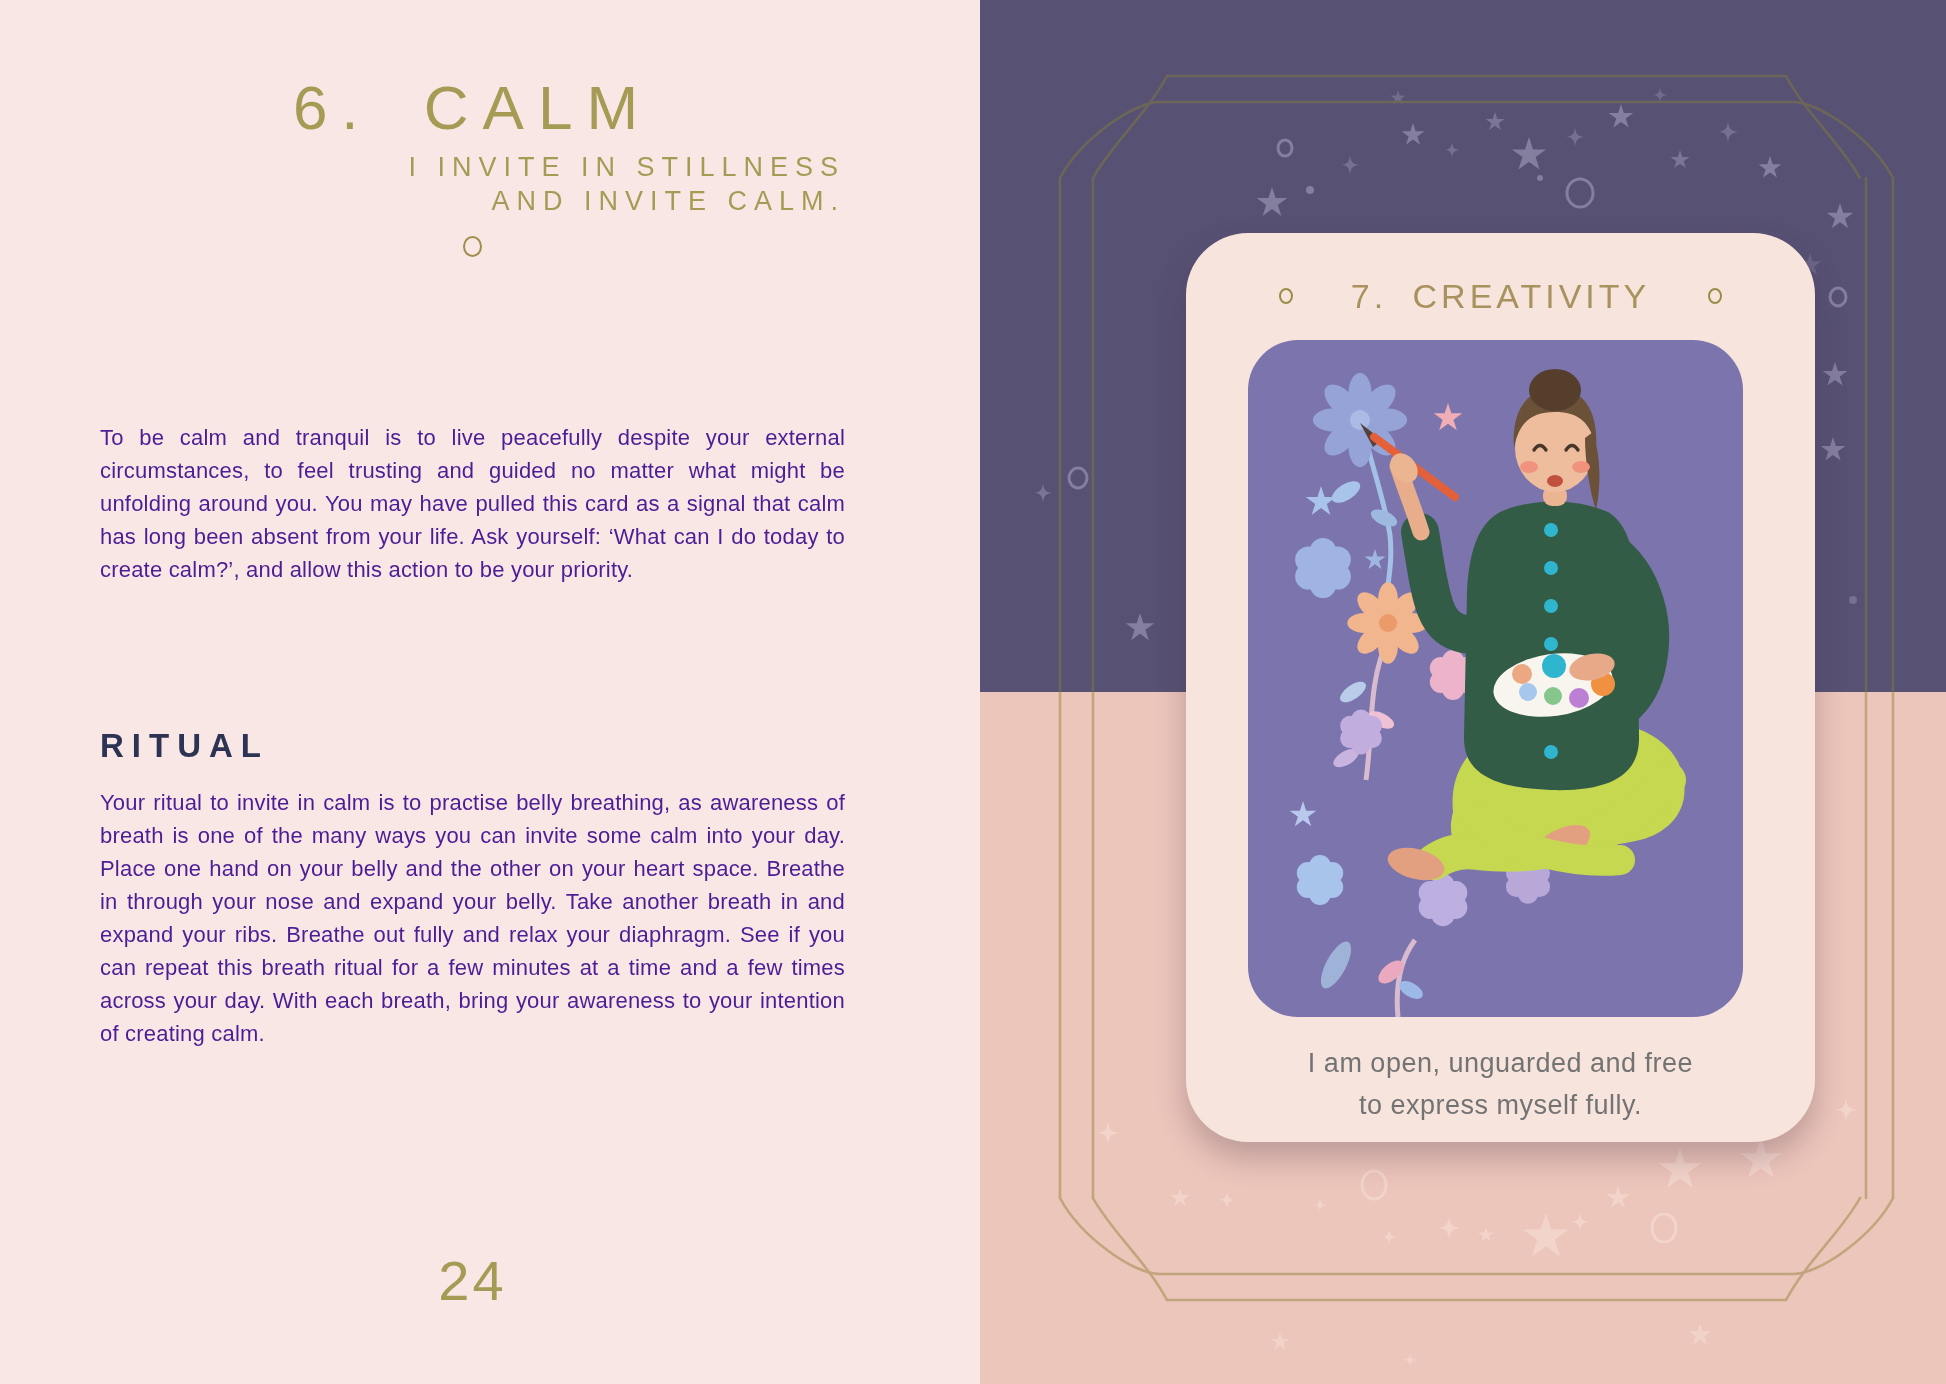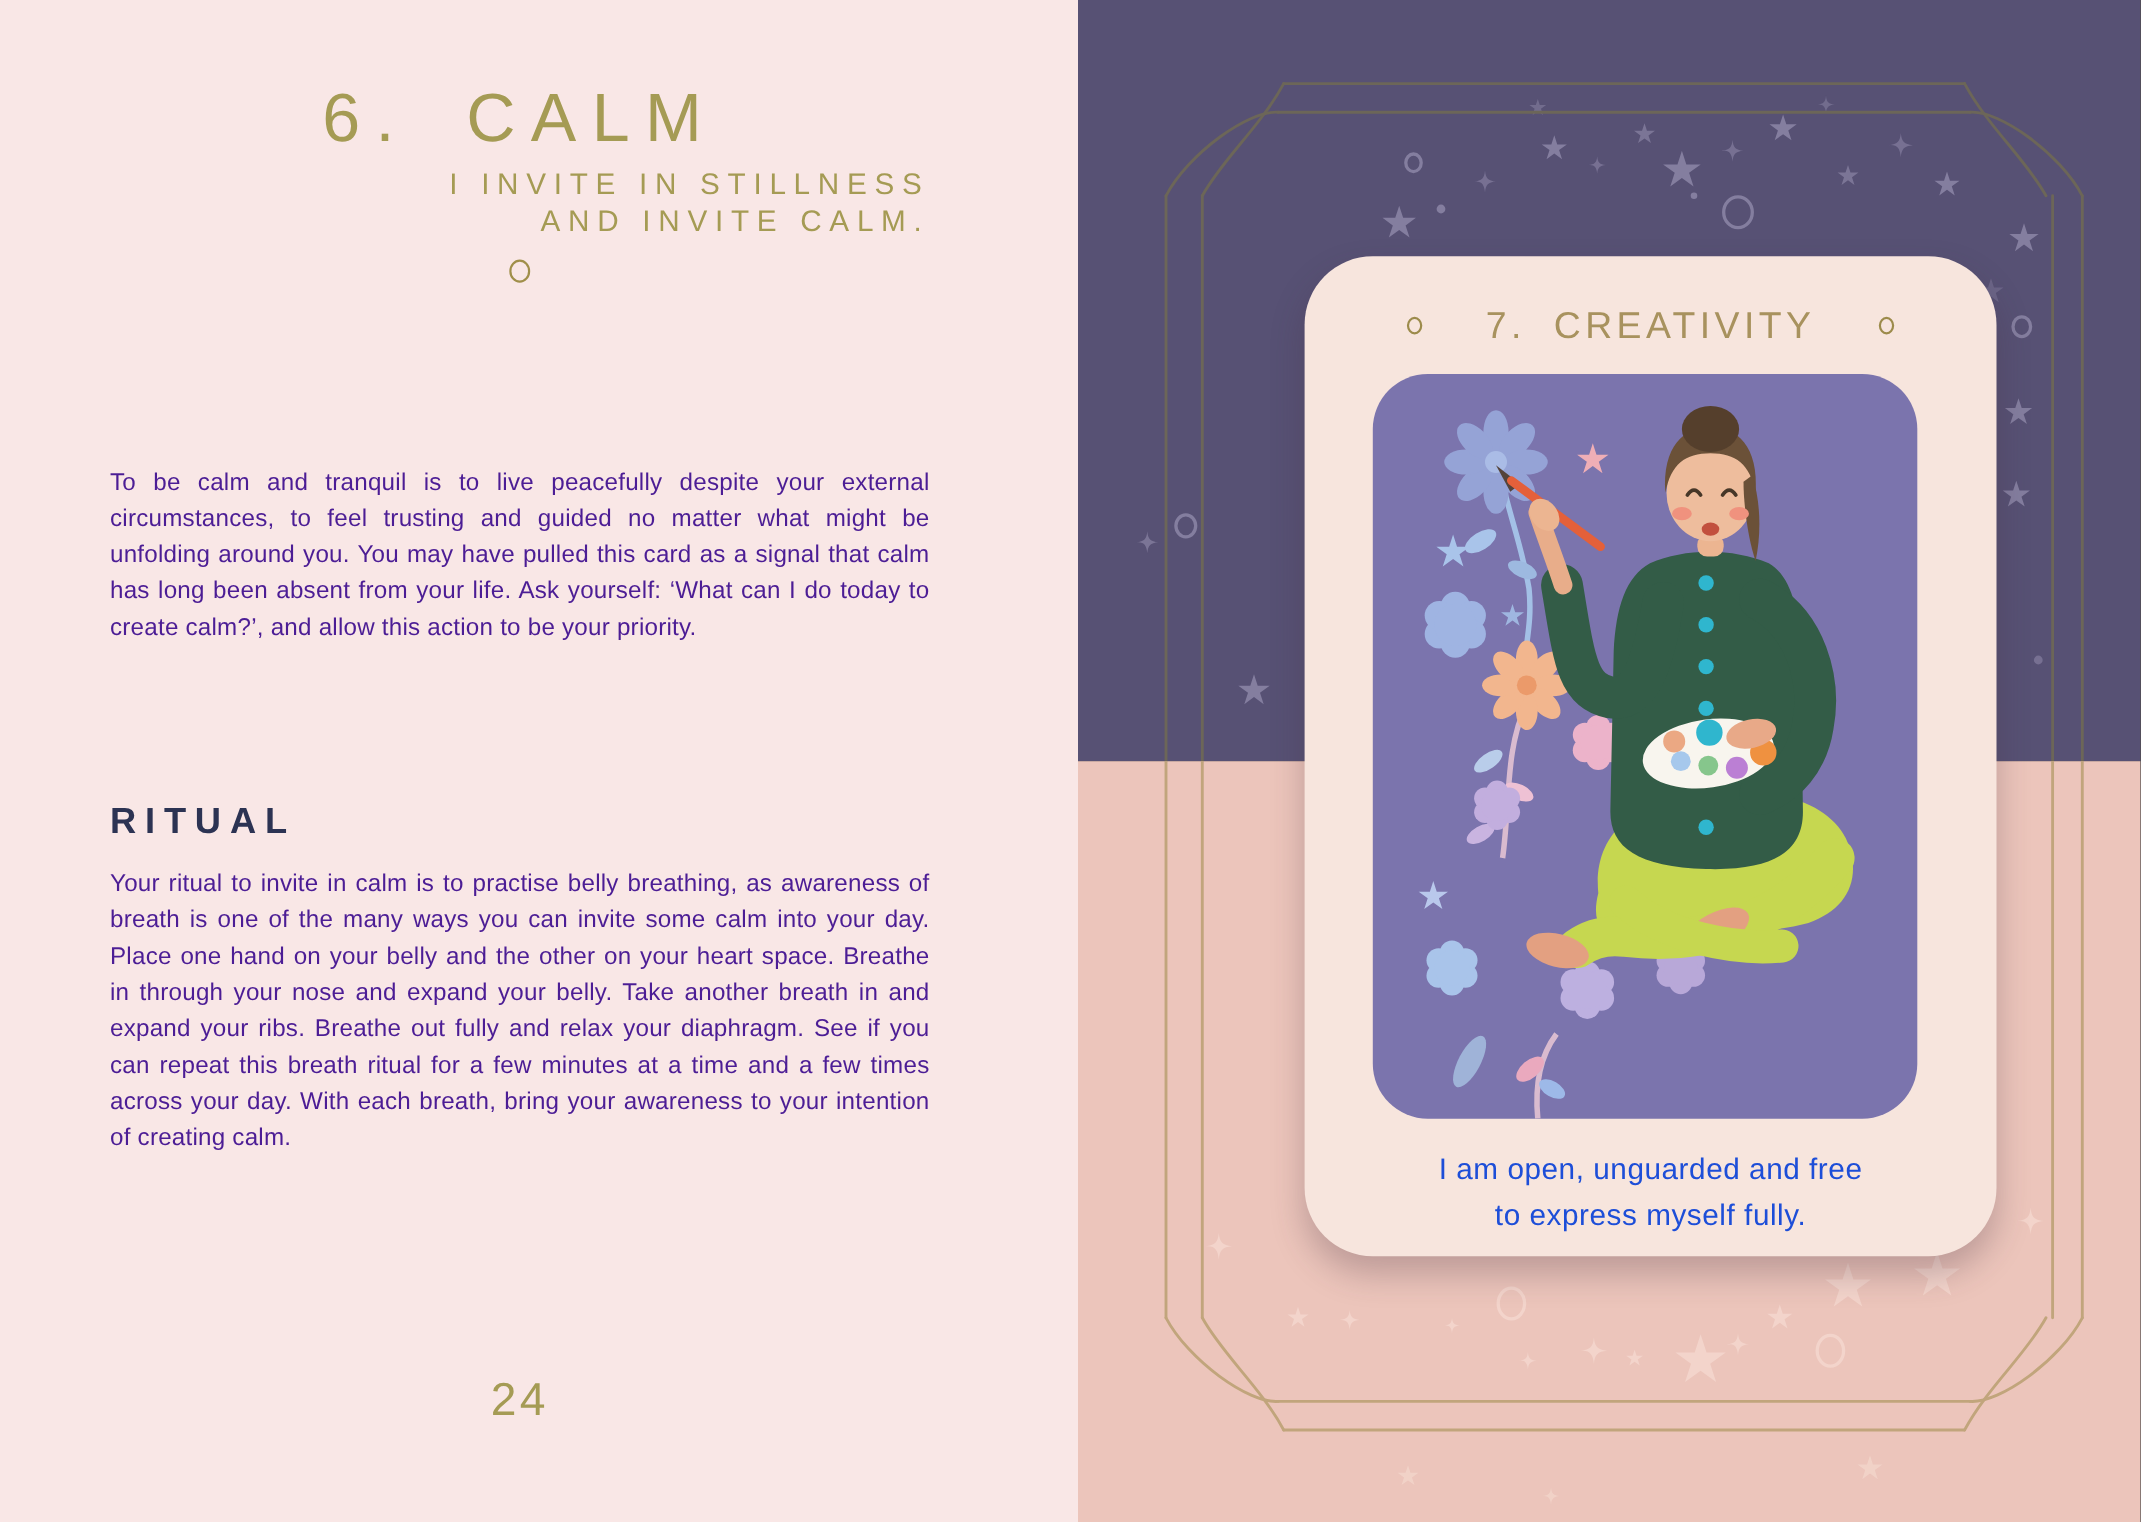--- a/index.html
+++ b/index.html
@@ -26,21 +26,21 @@
   .lp-body {
     font-size:22px; line-height:33px; color:#4c1d95; text-align:justify;
     letter-spacing:0.2px;
   }
   .lp-intro  { top:421px; }
   .lp-ritual-h {
     top:727px; font-size:33px; font-weight:700; color:#2c3353; letter-spacing:8px;
   }
   .lp-ritual { top:786px; }
   .lp-pagenum {
-    top:1248px; text-align:center; font-size:42px; font-weight:300;
+    top:1248px; text-align:center; font-size:56px; font-weight:300;
     color:#a59b54; letter-spacing:3px;
   }
   
   .right-page { position:absolute; left:980px; top:0; width:966px; height:1384px;border-radius:12px; }
   .rp-bg-top    { position:absolute; left:0; top:0; width:966px; height:692px; background:#575174; }
   .rp-bg-bottom { position:absolute; left:0; top:692px; width:966px; height:692px; background:#ecc5bb; }
   .rp-layer { position:absolute; left:0; top:0; width:966px; height:1384px; }
   .frame-dark { clip-path: inset(0 0 692px 0); }
   .frame-gold { clip-path: inset(692px 0 0 0); }
   
@@ -56,21 +56,21 @@
   .card-ring { width:14px; height:16px; border:2.5px solid #9c8b4b; border-radius:50%; }
   .card-title {
     font-size:34px; font-weight:300; color:#a8925e; letter-spacing:4px; word-spacing:12px;
   }
   .illus-panel {
     position:absolute; left:62px; top:107px; width:495px; height:677px;
     border-radius:50px; overflow:hidden; background:#7b74ad;
   }
   .card-affirm {
     position:absolute; left:0; top:809px; width:629px; text-align:center;
-    font-size:27px; color:#1d4ed8; line-height:42px; letter-spacing:0.5px;
+    font-size:27px; color:#737373; line-height:42px; letter-spacing:0.5px;
   }
 </style>
 </head>
 <body>
 
 <div class="spread">
 
   <section class="left-page">
     <h1 class="lp-col lp-title" style="position:absolute;">6.  CALM</h1>
     <div class="lp-col lp-affirm" style="position:absolute;">

